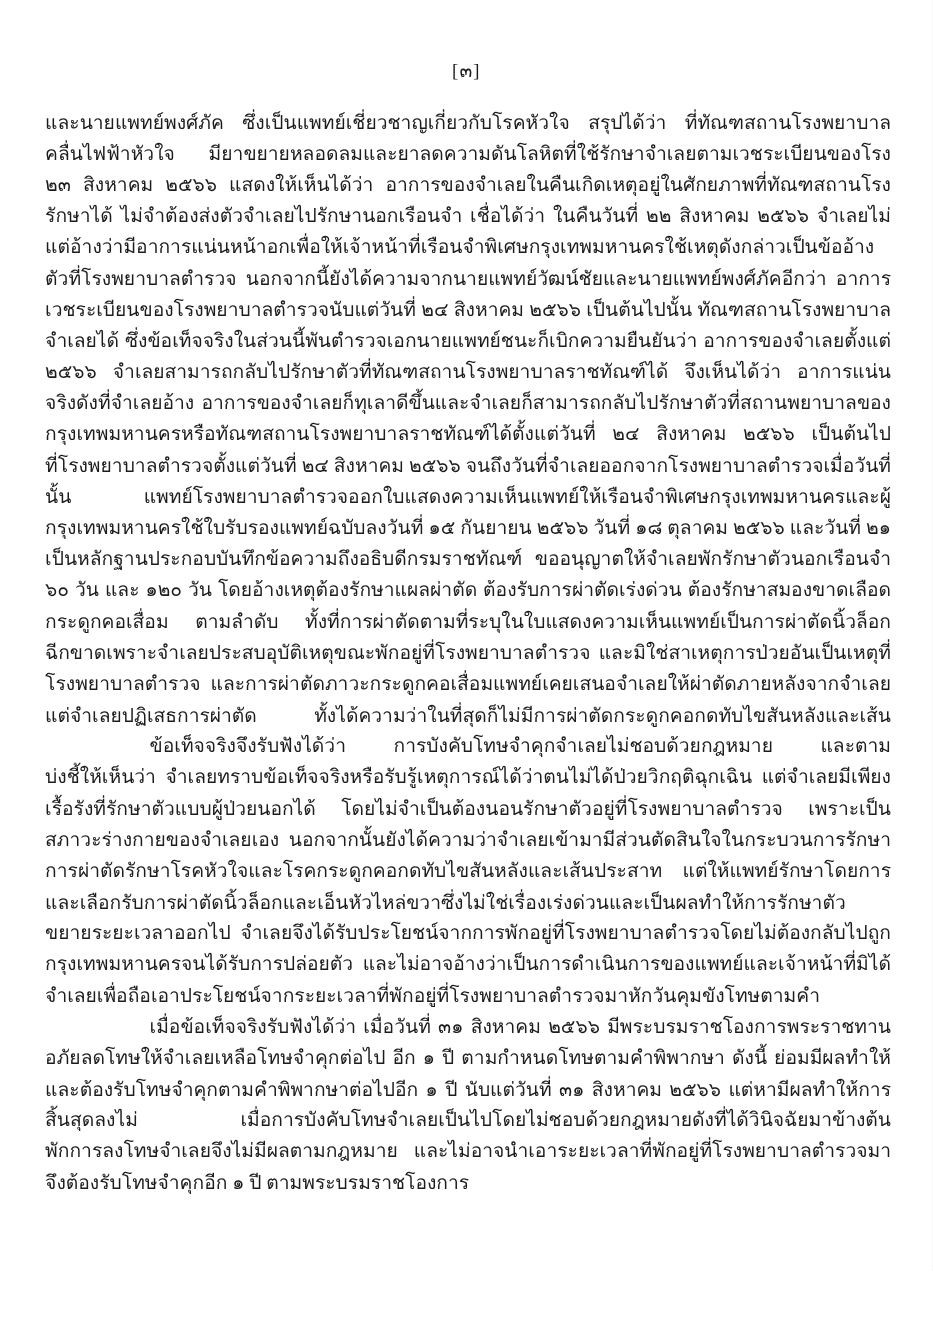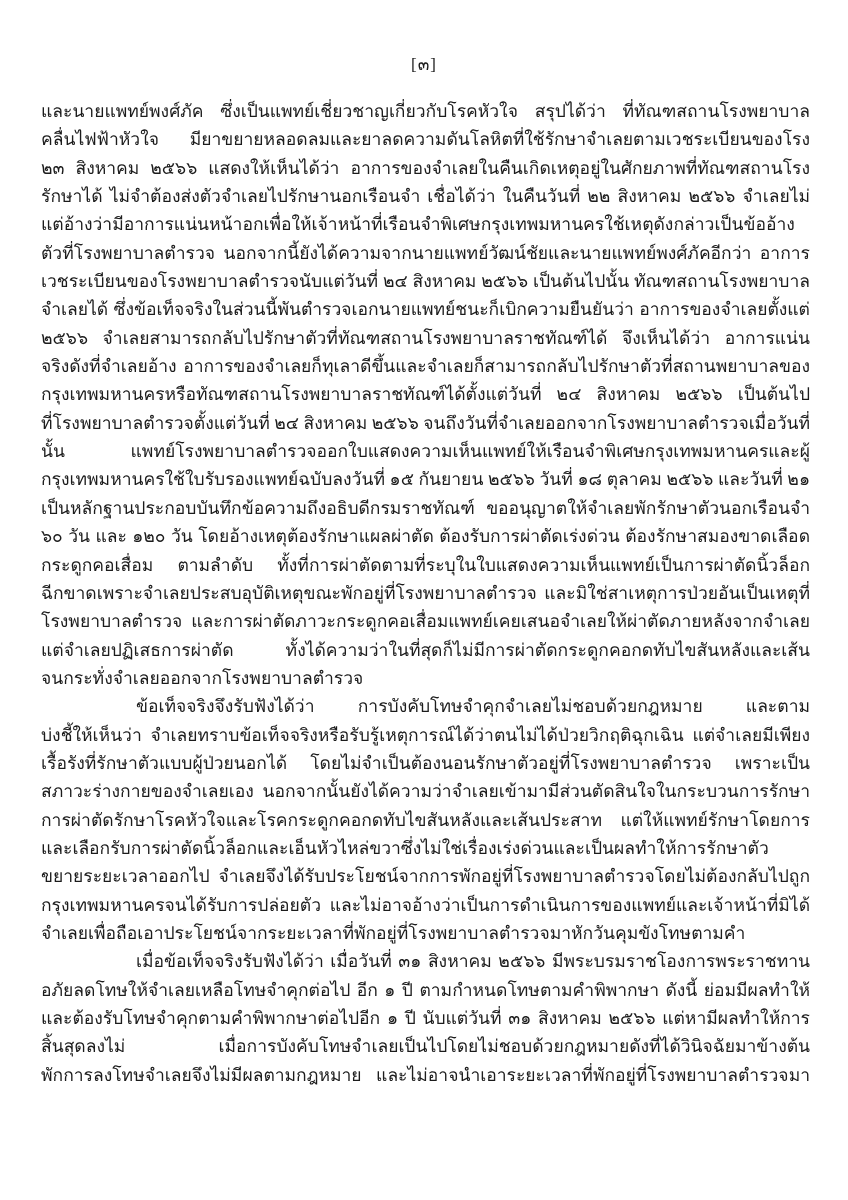--- a/index.html
+++ b/index.html
@@ -67,37 +67,37 @@
       <div class="line">กรุงเทพมหานครหรือทัณฑสถานโรงพยาบาลราชทัณฑ์ได้ตั้งแต่วันที่ ๒๔ สิงหาคม ๒๕๖๖ เป็นต้นไป สำหรับการรักษาจำเลย</div>
       <div class="line">ที่โรงพยาบาลตำรวจตั้งแต่วันที่ ๒๔ สิงหาคม ๒๕๖๖ จนถึงวันที่จำเลยออกจากโรงพยาบาลตำรวจเมื่อวันที่ ๑๘ กุมภาพันธ์ ๒๕๖๗</div>
       <div class="line">นั้น แพทย์โรงพยาบาลตำรวจออกใบแสดงความเห็นแพทย์ให้เรือนจำพิเศษกรุงเทพมหานครและผู้บัญชาการเรือนจำพิเศษ</div>
       <div class="line">กรุงเทพมหานครใช้ใบรับรองแพทย์ฉบับลงวันที่ ๑๕ กันยายน ๒๕๖๖ วันที่ ๑๘ ตุลาคม ๒๕๖๖ และวันที่ ๒๑ ธันวาคม ๒๕๖๖</div>
       <div class="line">เป็นหลักฐานประกอบบันทึกข้อความถึงอธิบดีกรมราชทัณฑ์ ขออนุญาตให้จำเลยพักรักษาตัวนอกเรือนจำต่อไปเกินกว่า ๓๐ วัน</div>
       <div class="line">๖๐ วัน และ ๑๒๐ วัน โดยอ้างเหตุต้องรักษาแผลผ่าตัด ต้องรับการผ่าตัดเร่งด่วน ต้องรักษาสมองขาดเลือดและผ่าตัดภาวะ</div>
       <div class="line">กระดูกคอเสื่อม ตามลำดับ ทั้งที่การผ่าตัดตามที่ระบุในใบแสดงความเห็นแพทย์เป็นการผ่าตัดนิ้วล็อก ผ่าตัดเอ็นหัวไหล่ขวาซึ่ง</div>
       <div class="line">ฉีกขาดเพราะจำเลยประสบอุบัติเหตุขณะพักอยู่ที่โรงพยาบาลตำรวจ และมิใช่สาเหตุการป่วยอันเป็นเหตุที่อ้างใช้ส่งตัวจำเลยมาที่</div>
       <div class="line">โรงพยาบาลตำรวจ และการผ่าตัดภาวะกระดูกคอเสื่อมแพทย์เคยเสนอจำเลยให้ผ่าตัดภายหลังจากจำเลยอยู่โรงพยาบาลตำรวจ</div>
       <div class="line">แต่จำเลยปฏิเสธการผ่าตัด ทั้งได้ความว่าในที่สุดก็ไม่มีการผ่าตัดกระดูกคอกดทับไขสันหลังและเส้นประสาทของจำเลยแต่อย่างใด</div>
-      <div class="line last">จนกระทั่งจำเลยออกจากโรงพยาบาลตำรวจ</div>
     </div>
 
     <div class="para">
       <div class="line indent">ข้อเท็จจริงจึงรับฟังได้ว่า การบังคับโทษจำคุกจำเลยไม่ชอบด้วยกฎหมาย และตามพฤติการณ์ดังกล่าวมาข้างต้น</div>
       <div class="line">บ่งชี้ให้เห็นว่า จำเลยทราบข้อเท็จจริงหรือรับรู้เหตุการณ์ได้ว่าตนไม่ได้ป่วยวิกฤติฉุกเฉิน แต่จำเลยมีเพียงโรคประจำตัวซึ่งเป็นโรค</div>
       <div class="line">เรื้อรังที่รักษาตัวแบบผู้ป่วยนอกได้ โดยไม่จำเป็นต้องนอนรักษาตัวอยู่ที่โรงพยาบาลตำรวจ เพราะเป็นข้อมูลเกี่ยวกับสุขภาพและ</div>
       <div class="line">สภาวะร่างกายของจำเลยเอง นอกจากนั้นยังได้ความว่าจำเลยเข้ามามีส่วนตัดสินใจในกระบวนการรักษาของแพทย์ โดยปฏิเสธ</div>
       <div class="line">การผ่าตัดรักษาโรคหัวใจและโรคกระดูกคอกดทับไขสันหลังและเส้นประสาท แต่ให้แพทย์รักษาโดยการรับประทานยาตามอาการ</div>
       <div class="line">และเลือกรับการผ่าตัดนิ้วล็อกและเอ็นหัวไหล่ขวาซึ่งไม่ใช่เรื่องเร่งด่วนและเป็นผลทำให้การรักษาตัวจำเลยในโรงพยาบาลตำรวจ</div>
       <div class="line">ขยายระยะเวลาออกไป จำเลยจึงได้รับประโยชน์จากการพักอยู่ที่โรงพยาบาลตำรวจโดยไม่ต้องกลับไปถูกคุมขังที่เรือนจำพิเศษ</div>
       <div class="line">กรุงเทพมหานครจนได้รับการปล่อยตัว และไม่อาจอ้างว่าเป็นการดำเนินการของแพทย์และเจ้าหน้าที่มิได้เกิดจากการกระทำของ</div>
       <div class="line last">จำเลยเพื่อถือเอาประโยชน์จากระยะเวลาที่พักอยู่ที่โรงพยาบาลตำรวจมาหักวันคุมขังโทษตามคำพิพากษา</div>
     </div>
 
     <div class="para">
       <div class="line indent">เมื่อข้อเท็จจริงรับฟังได้ว่า เมื่อวันที่ ๓๑ สิงหาคม ๒๕๖๖ มีพระบรมราชโองการพระราชทานพระมหากรุณา</div>
       <div class="line">อภัยลดโทษให้จำเลยเหลือโทษจำคุกต่อไป อีก ๑ ปี ตามกำหนดโทษตามคำพิพากษา ดังนี้ ย่อมมีผลทำให้จำเลยได้รับการลดโทษ</div>
       <div class="line">และต้องรับโทษจำคุกตามคำพิพากษาต่อไปอีก ๑ ปี นับแต่วันที่ ๓๑ สิงหาคม ๒๕๖๖ แต่หามีผลทำให้การบังคับโทษจำคุกจำเลย</div>
       <div class="line">สิ้นสุดลงไม่ เมื่อการบังคับโทษจำเลยเป็นไปโดยไม่ชอบด้วยกฎหมายดังที่ได้วินิจฉัยมาข้างต้น กระบวนการบังคับโทษรวมทั้งการ</div>
       <div class="line">พักการลงโทษจำเลยจึงไม่มีผลตามกฎหมาย และไม่อาจนำเอาระยะเวลาที่พักอยู่ที่โรงพยาบาลตำรวจมาหักเป็นวันคุมขังได้ จำเลย</div>
+      <div class="line last">จึงต้องรับโทษจำคุกอีก ๑ ปี ตามพระบรมราชโองการ</div>
     </div>
 
   </div>
 </div>
 
 </body></html>

